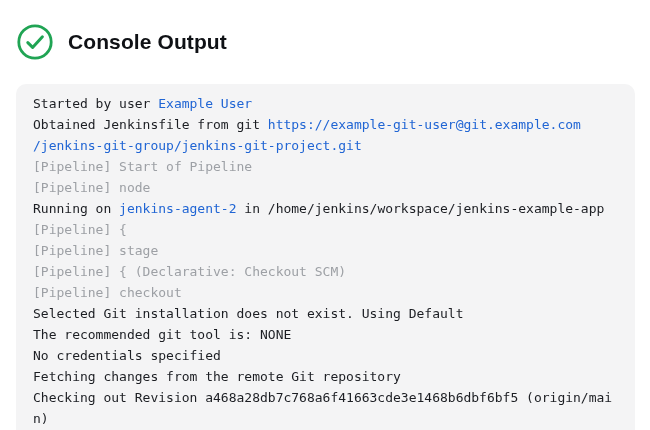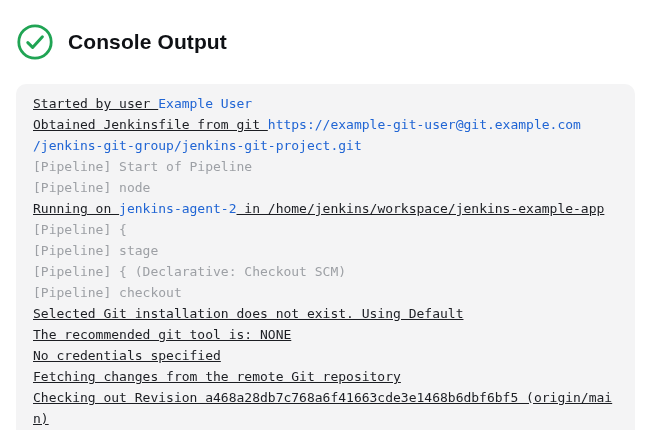--- a/index.html
+++ b/index.html
@@ -41,21 +41,21 @@
   }
   .console-log {
     font-family: "DejaVu Sans Mono", "Liberation Mono", monospace;
     font-size: 13px;
     line-height: 21px;
     color: var(--text-color, #1c1e23);
     white-space: pre-wrap;
     word-break: break-all;
   }
   .console-line { min-height: 21px; }
-  .seg-plain { color: var(--text-color, #1c1e23); text-decoration: underline; }
+  .seg-plain { color: var(--text-color, #1c1e23); }
   .seg-muted { color: var(--muted-color, #9da0a5); }
   .seg-link, a.seg-link {
     color: var(--link-color, #2065d4);
     text-decoration: none;
     cursor: pointer;
   }
 </style>
 </head>
 <body>
 

